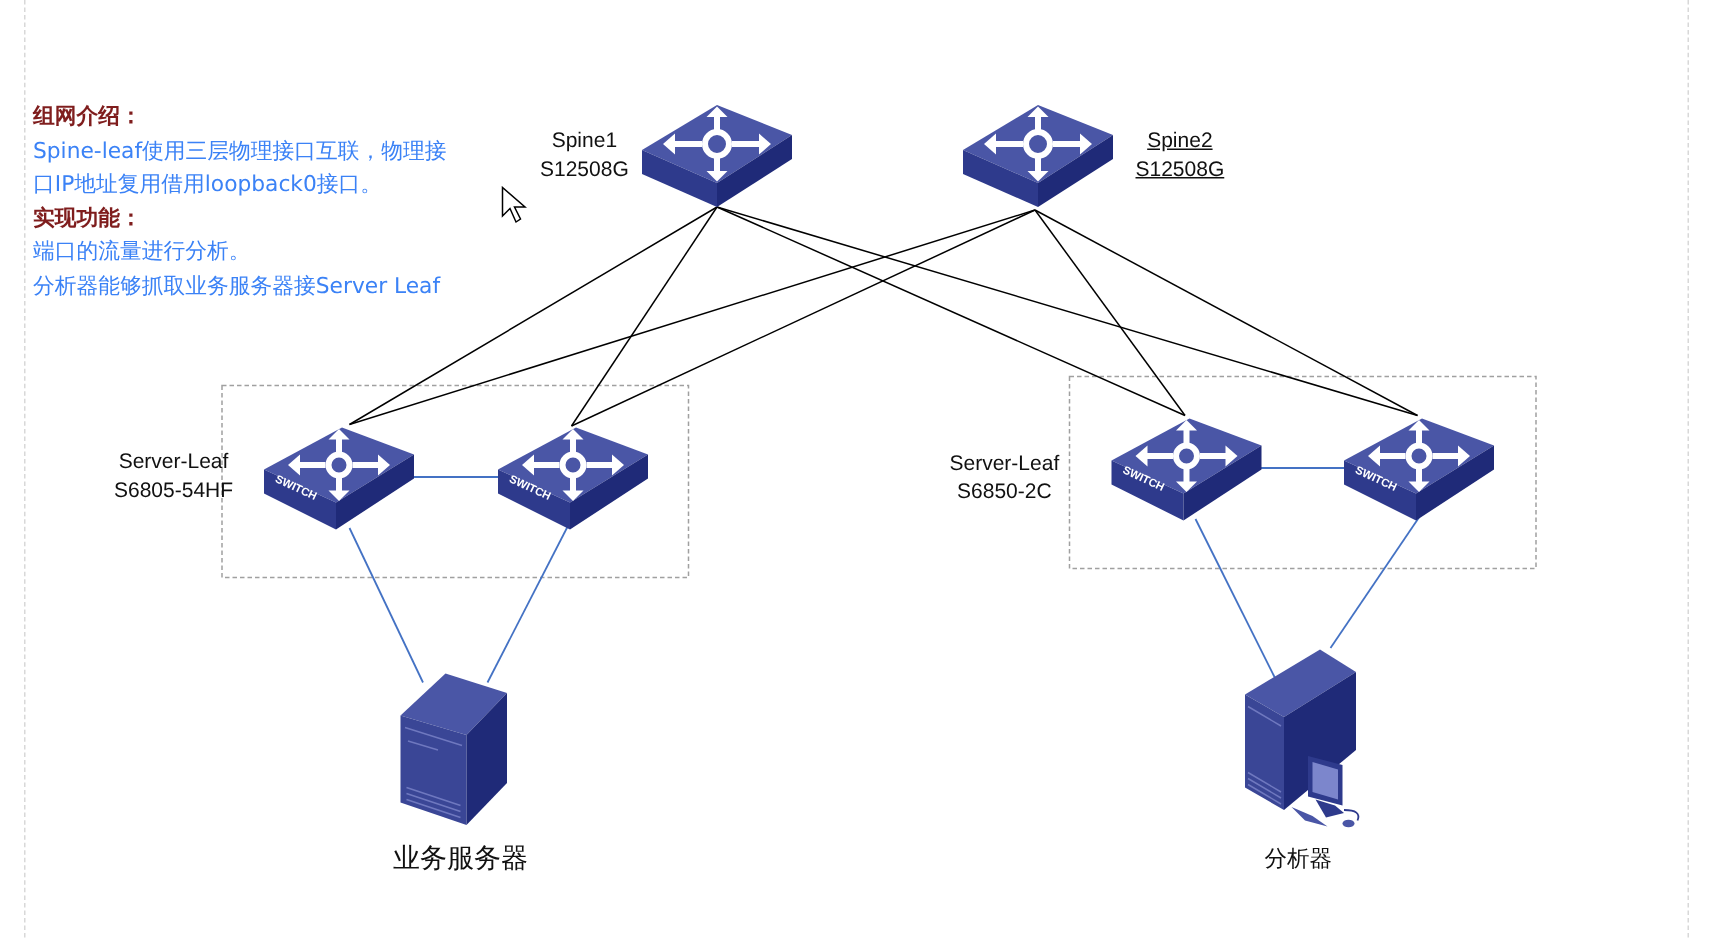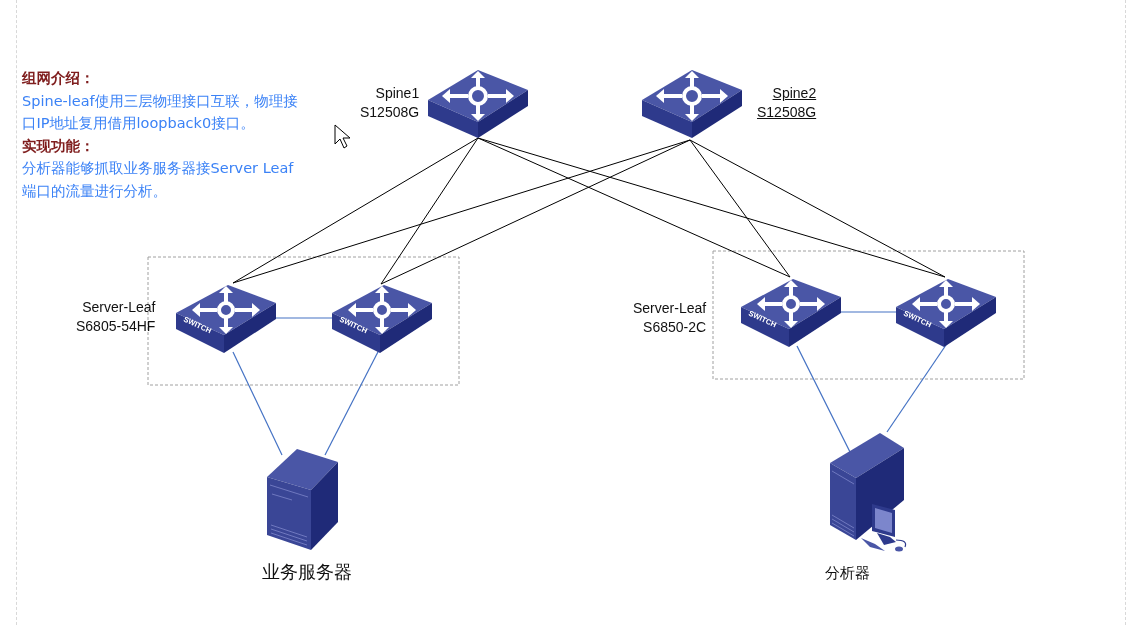--- a/index.html
+++ b/index.html
@@ -5,39 +5,39 @@
   html, body { margin:0; padding:0; background:#ffffff; }
   body { width:1148px; height:625px; position:relative; overflow:hidden;
          font-family:"DejaVu Sans", "Liberation Sans", sans-serif; }
   .page-border-left { position:absolute; left:16px; top:0; width:0; height:625px;
          border-left:1px dashed #d8d8d8; }
   .page-border-right { position:absolute; left:1125px; top:0; width:0; height:625px;
          border-left:1px dashed #d8d8d8; }
   .notes { position:absolute; left:22px; top:67px; width:320px; font-size:14.5px; line-height:22.5px; }
   .notes .h { color:#7f1d1d; font-weight:bold; }
   .notes .r { color:#3b82f6; }
-  .lbl { position:absolute; font-size:14px; line-height:19px; color:#111; text-align:right;
+  .lbl { position:absolute; font-size:14px; line-height:19px; color:#111; text-align:center;
          font-family:"Liberation Sans","DejaVu Sans",sans-serif; }
   .lbl span { display:block; }
   svg.diagram { position:absolute; left:0; top:0; }
   .cursor { position:absolute; left:334px; top:124px; }
 </style>
 </head>
 <body>
 
 <div class="page-border-left"></div>
 <div class="page-border-right"></div>
 
 <div class="notes">
   <div class="h">组网介绍：</div>
   <div class="r">Spine-leaf使用三层物理接口互联，物理接</div>
   <div class="r">口IP地址复用借用loopback0接口。</div>
   <div class="h">实现功能：</div>
+  <div class="r">端口的流量进行分析。</div>
   <div class="r">分析器能够抓取业务服务器接Server Leaf</div>
-  <div class="r">端口的流量进行分析。</div>
 </div>
 
 <svg class="diagram" width="1148" height="625" viewBox="0 0 1148 625">
   <defs>
 
     <g id="core-sw">
       <polygon points="0,30 50,0 100,20 50,52" fill="#4a56a6"></polygon>
       <polygon points="0,30 50,52 50,68 0,46" fill="#2e3a8c"></polygon>
       <polygon points="50,52 100,20 100,36 50,68" fill="#1f2a78"></polygon>
       <g fill="#ffffff" transform="translate(50,26)">
@@ -151,17 +151,17 @@
 </div>
 <div class="lbl" style="left:76px;top:298px;">
   <span>Server-Leaf</span>
   <span>S6805-54HF</span>
 </div>
 <div class="lbl" style="left:633px;top:299px;">
   <span>Server-Leaf</span>
   <span>S6850-2C</span>
 </div>
 <div class="lbl" style="left:262px;top:563px;font-size:18px;">业务服务器</div>
-<div class="lbl" style="left:825px;top:563px;font-size:15px;">分析器</div>
+<div class="lbl" style="left:843px;top:563px;font-size:15px;">分析器</div>
 
 <svg class="cursor" width="22" height="28" viewBox="0 0 22 28">
   <path d="M1,1 L1,20 L6,15 L10,24 L13,22 L9,14 L16,14 Z" fill="#fff" stroke="#000" stroke-width="1"></path>
 </svg>
 
 </body></html>

